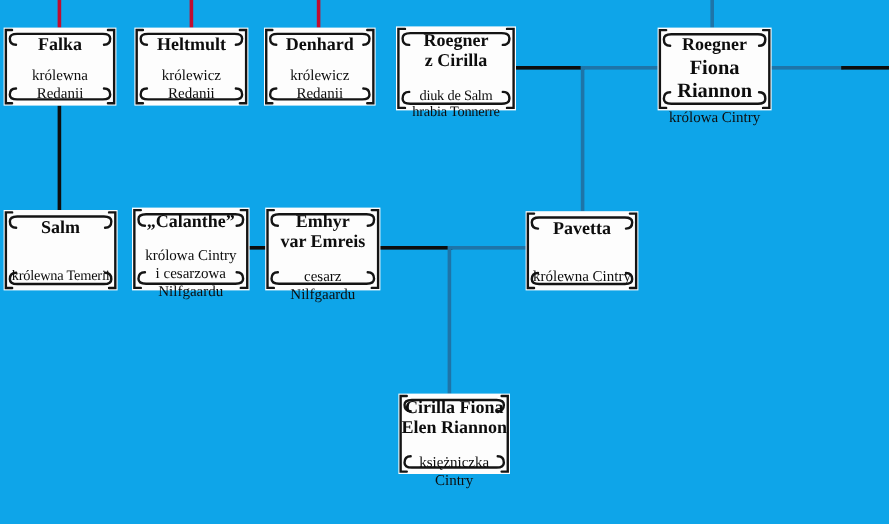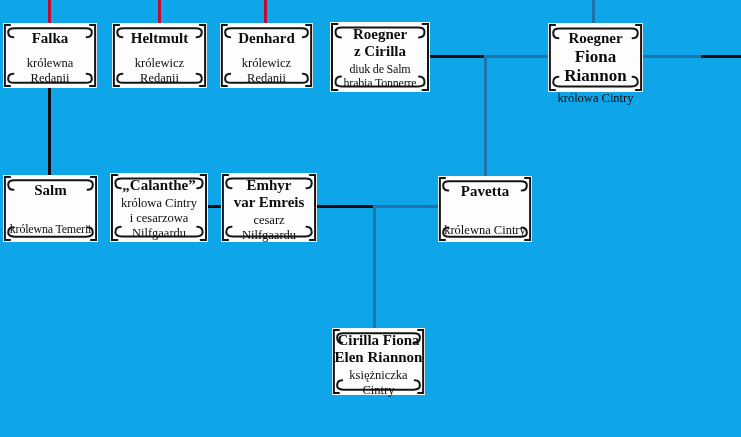--- a/index.html
+++ b/index.html
@@ -46,21 +46,21 @@
   }
   .node-name2{
     position:relative;
     font-weight:bold;font-size:17px;line-height:1.15;
     white-space:pre-line;z-index:1;
   }
   .node-title{
     position:relative;
     font-size:12.5px;line-height:1.2;
     white-space:pre-line;
-    margin-top:2px;z-index:1;
+    margin-top:12px;z-index:1;
   }
   .node.spacious .node-title{margin-top:9px;}
   .node.gap-large .node-title{margin-top:23px;}
   .node.medium-gap .node-title{margin-top:5px;}
   .node .node-title.narrow{font-size:12px;letter-spacing:-0.2px;}
 </style>
 </head>
 <body>
 
 <div class="canvas">

